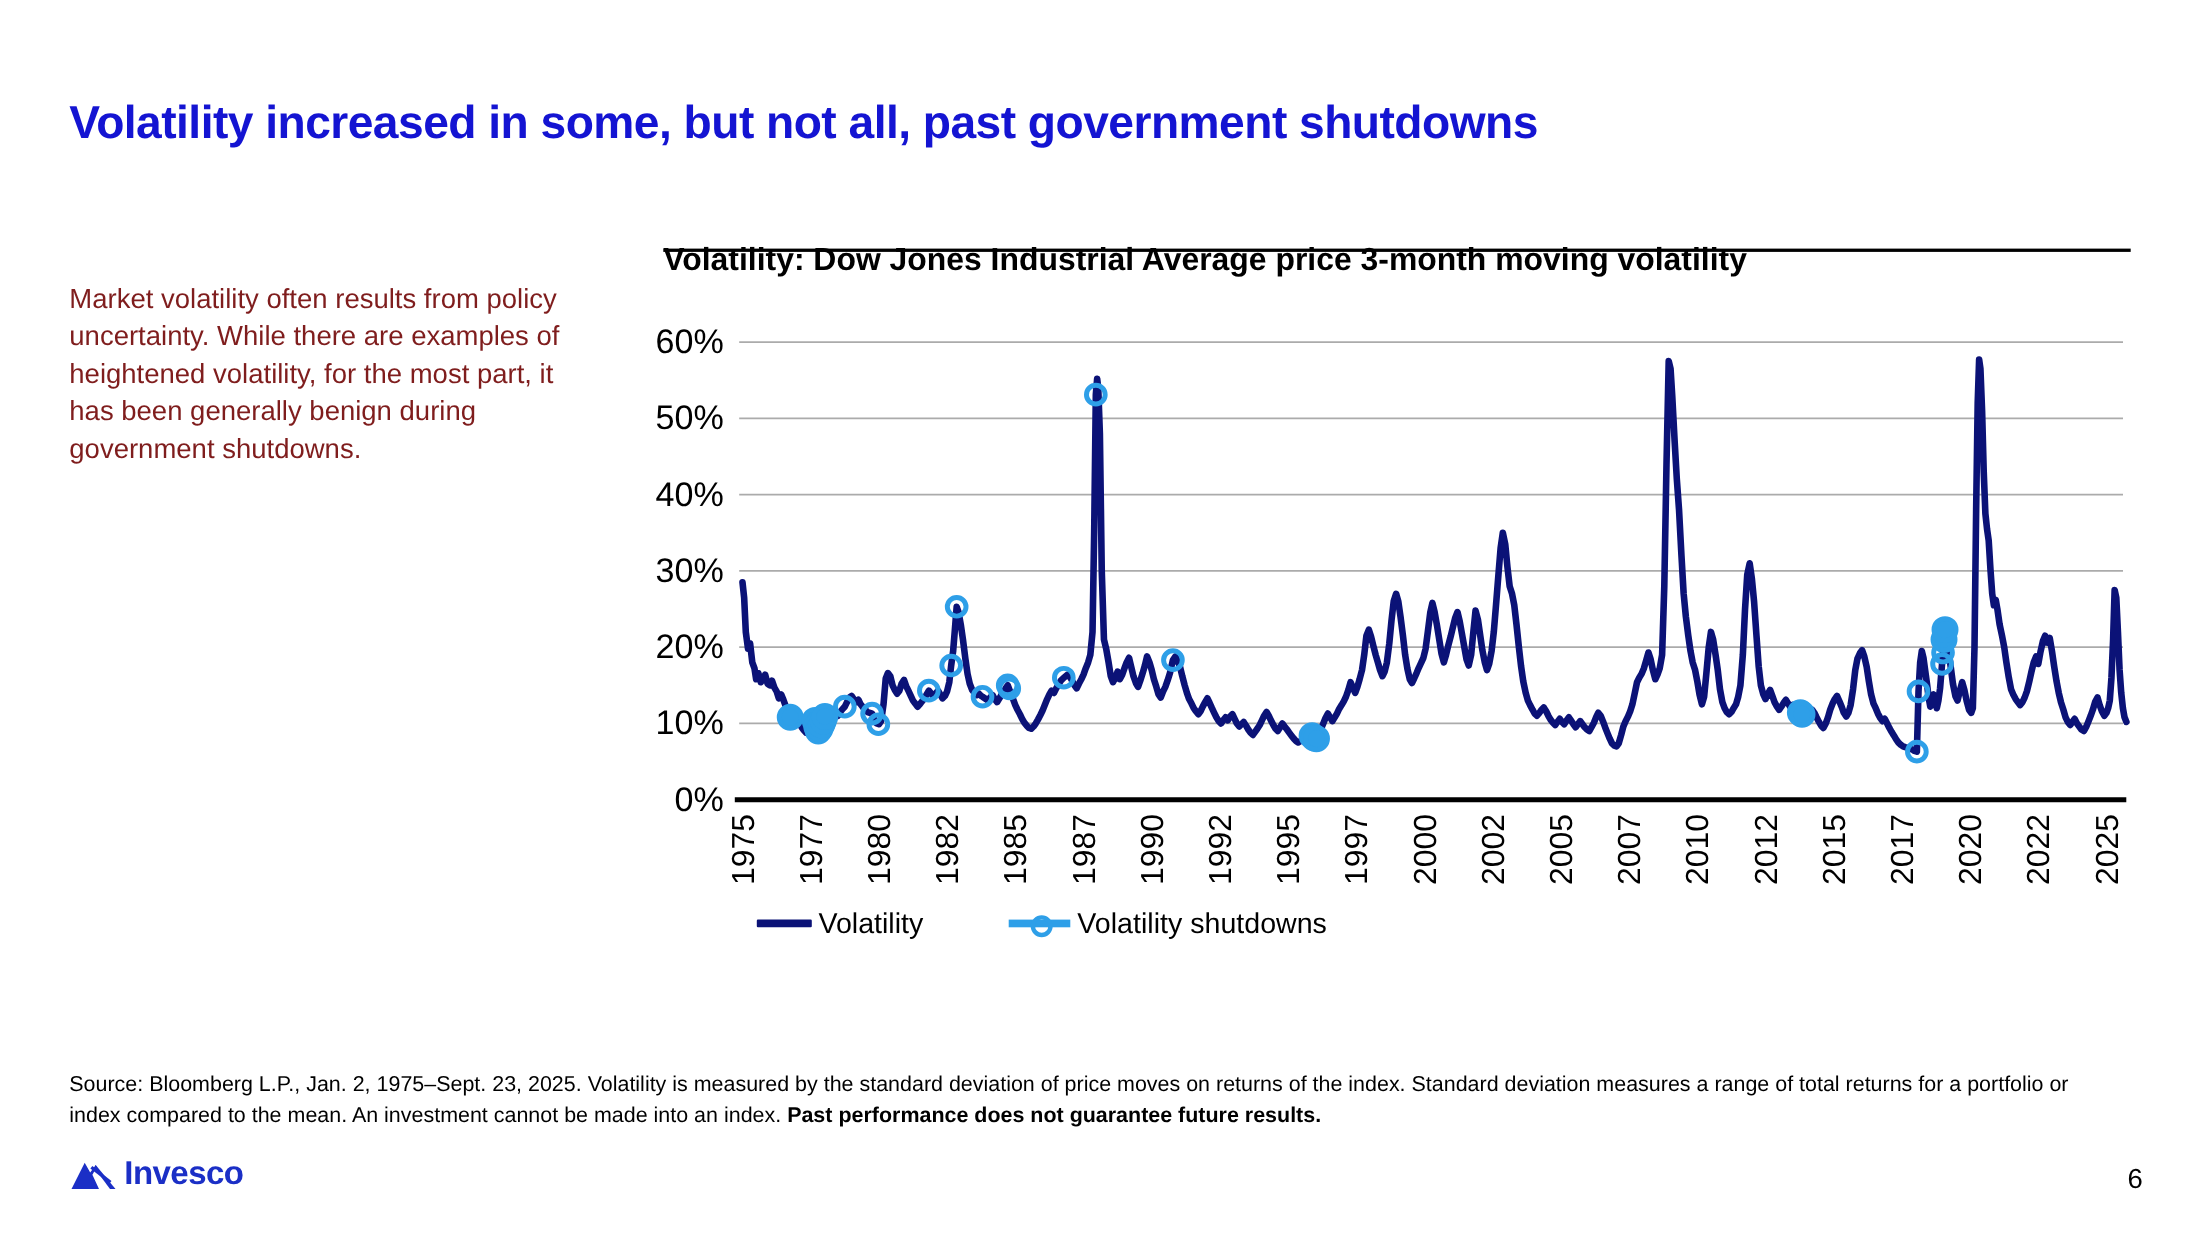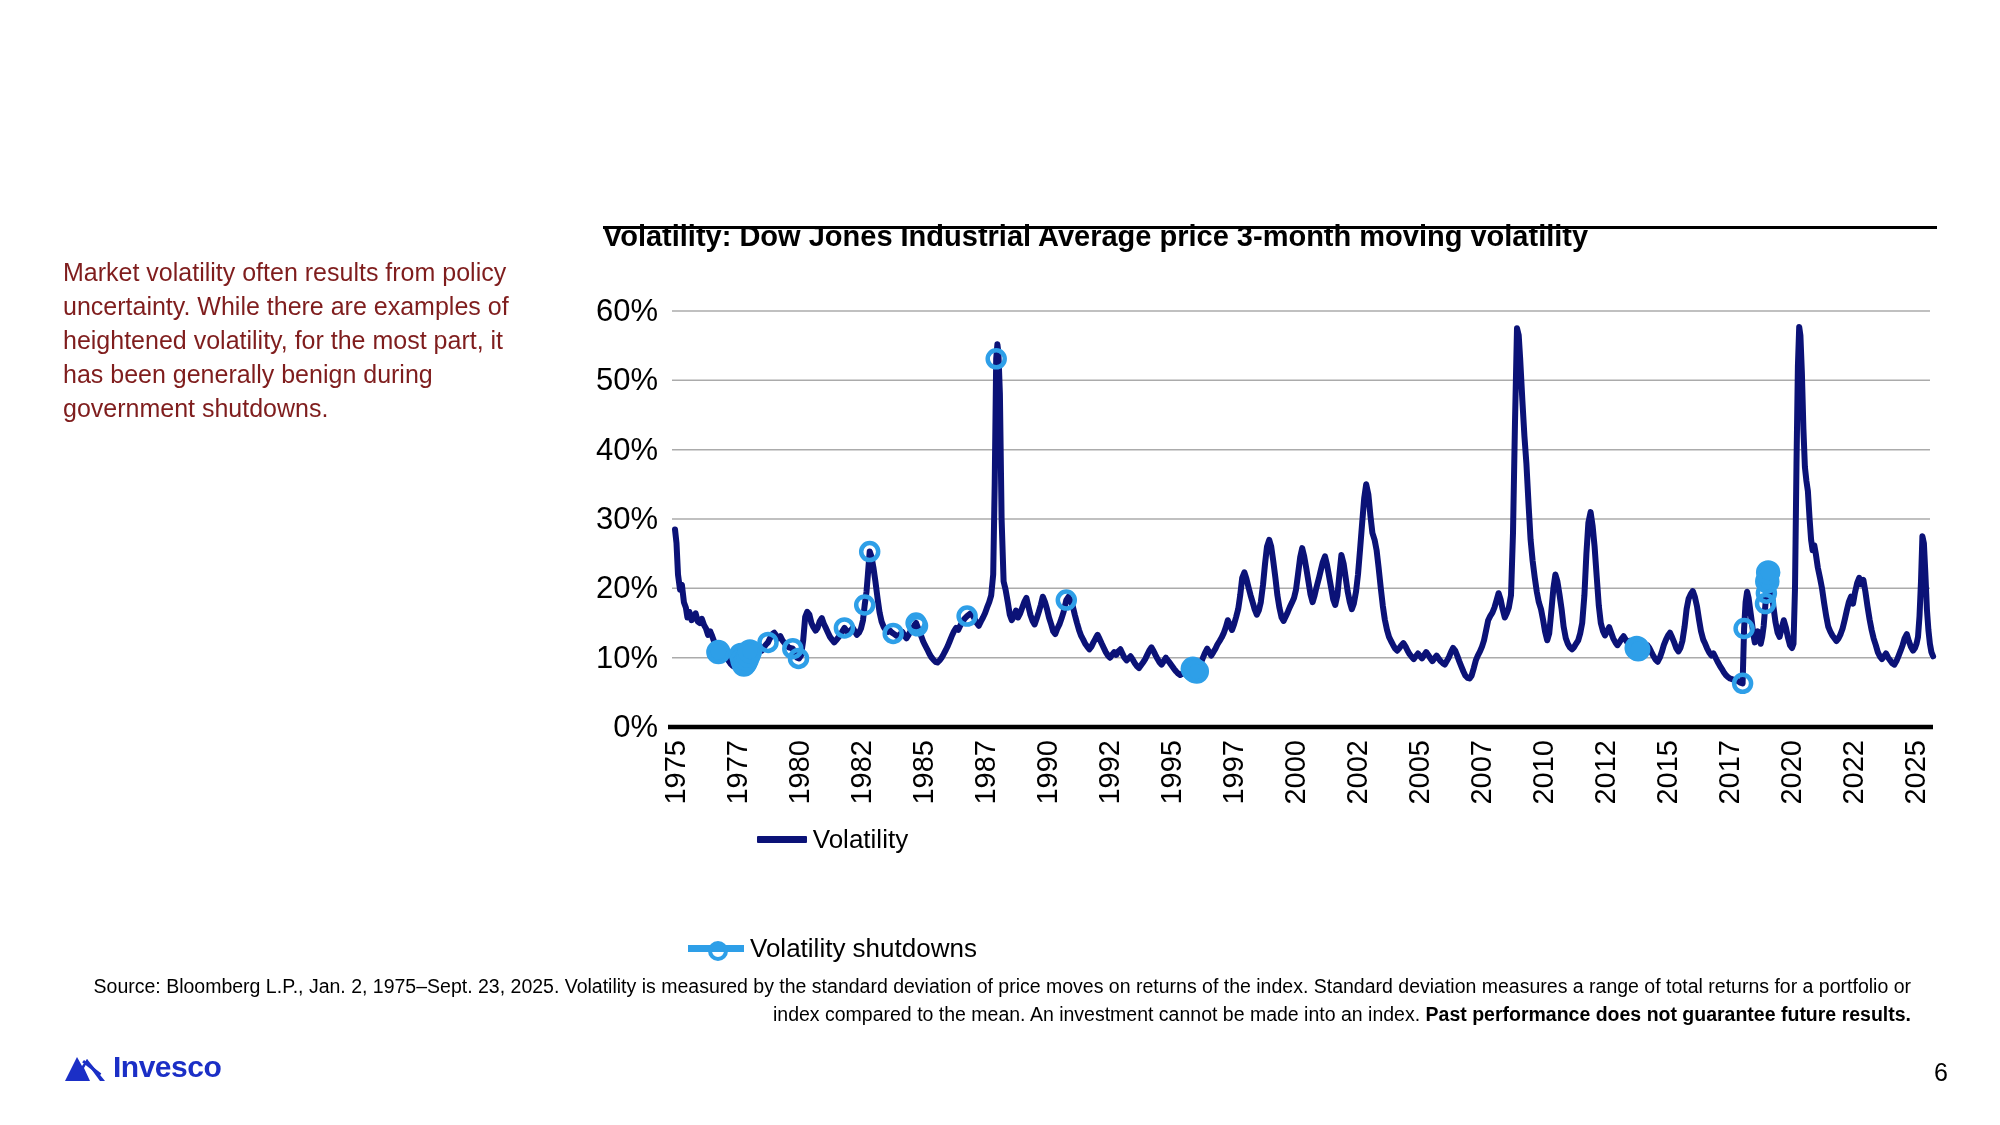--- a/index.html
+++ b/index.html
@@ -7,39 +7,40 @@
          font-family:"Liberation Sans", sans-serif;color:#000;}
   .slide-title{position:absolute;left:63px;top:60px;width:1700px;
     font-size:42px;font-weight:bold;color:#1414D2;letter-spacing:-0.5px;line-height:1.1;}
   .commentary{position:absolute;left:63px;top:230px;width:478px;
     font-size:25px;line-height:34px;color:#7f1d1d;}
   .chart-top-rule{position:absolute;left:603px;top:226px;width:1334px;height:3px;background:#000;}
   .chart-title{position:absolute;left:603px;top:220px;width:1340px;
     font-size:29px;font-weight:bold;color:#000;}
   #chart-svg{position:absolute;left:0;top:0;width:2000px;height:1125px;}
   .legend{position:absolute;left:688px;top:824px;display:flex;align-items:center;gap:78px;
-    font-size:26px;color:#000;flex-direction:column;}
+    font-size:26px;color:#000;}
   .legend-item{display:flex;align-items:center;}
   .swatch-line{width:50px;height:7px;border-radius:1px;}
   .swatch-marker{position:relative;width:56px;height:18px;display:flex;align-items:center;}
   .swatch-marker .m-line{width:56px;height:7px;}
   .swatch-marker .m-ring{position:absolute;left:20px;top:1px;width:12px;height:12px;
     border-radius:50%;border:4px solid transparent;background:transparent;}
   .legend-label{margin-left:6px;}
-  .source{position:absolute;left:63px;top:952px;width:1848px;font-size:19.5px;line-height:28px;color:#000;text-align:right;}
+  .source{position:absolute;left:63px;top:952px;width:1848px;font-size:19.5px;line-height:28px;color:#000;}
   .logo{position:absolute;left:64px;top:1050px;display:flex;align-items:center;gap:7px;}
   .logo-text{font-size:30px;font-weight:bold;color:#1B2FC6;letter-spacing:-0.5px;}
   .page-number{position:absolute;left:1908px;top:1058px;width:40px;text-align:right;
     font-size:25px;color:#000;}
 </style>
 </head>
 <body>
 
 <div id="slide">
 
+  <h1 class="slide-title" style="color: rgb(20, 20, 210);">Volatility increased in some, but not all, past government shutdowns</h1>
 
   <p class="commentary">Market volatility often results from policy uncertainty. While there are examples of heightened volatility, for the most part, it has been generally benign during government shutdowns.</p>
 
   <div class="chart-top-rule"></div>
   <div class="chart-title">Volatility: Dow Jones Industrial Average price 3-month moving volatility</div>
 
   <svg id="chart-svg" viewBox="0 0 2000 1125" aria-hidden="true">
       <line x1="672" y1="657.6666666666666" x2="1930" y2="657.6666666666666" stroke="#ABABAB" stroke-width="1.5"></line>
       <line x1="672" y1="588.3333333333333" x2="1930" y2="588.3333333333333" stroke="#ABABAB" stroke-width="1.5"></line>
       <line x1="672" y1="519" x2="1930" y2="519" stroke="#ABABAB" stroke-width="1.5"></line>

